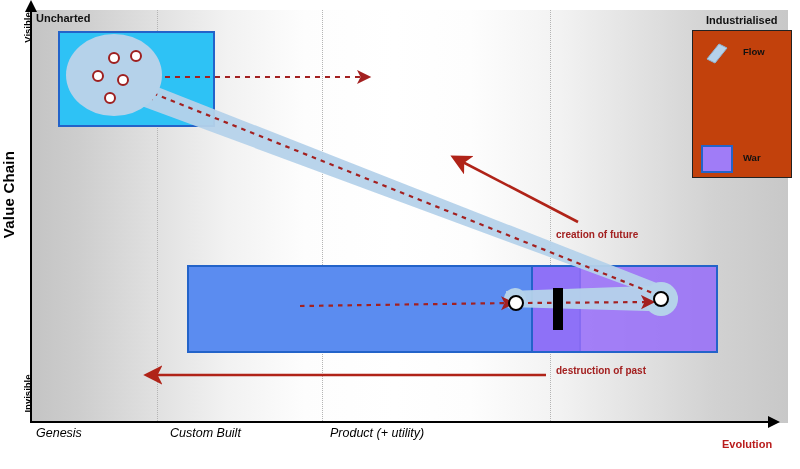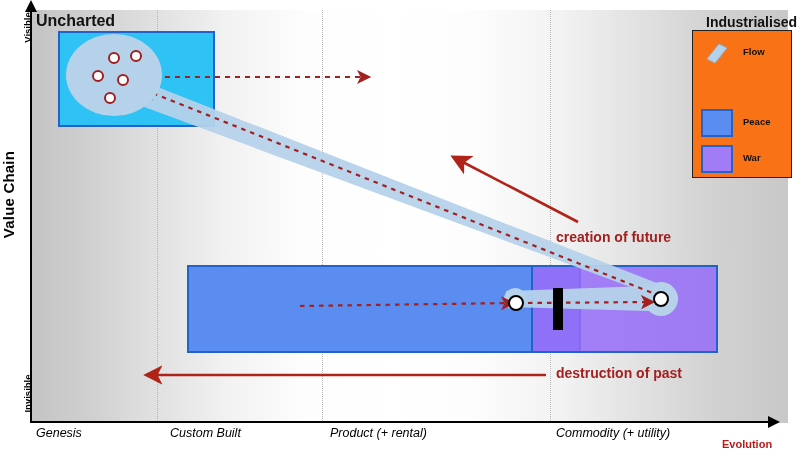--- a/index.html
+++ b/index.html
@@ -26,22 +26,22 @@
 
   .axis-tick{position:absolute;top:426px;font-style:italic;font-size:12.5px;color:#000;white-space:nowrap;text-align:right;}
   #evolution-label{position:absolute;left:722px;top:438px;font-weight:bold;font-size:11px;color:#b91c1c;}
   #valuechain-label{position:absolute;left:-52px;top:186px;width:120px;text-align:center;
     transform:rotate(-90deg);font-weight:bold;font-size:15px;color:#000;letter-spacing:.2px;}
   #visible-label{position:absolute;left:-3px;top:22px;width:60px;text-align:center;
     transform:rotate(-90deg);font-weight:bold;font-size:9.5px;color:#000;}
   #invisible-label{position:absolute;left:-5px;top:388px;width:64px;text-align:center;
     transform:rotate(-90deg);font-weight:bold;font-size:9.5px;color:#000;}
 
-  #uncharted-label{position:absolute;left:36px;top:12px;font-weight:bold;font-size:16px;color:#111;}
-  #industrialised-label{position:absolute;left:706px;top:14px;font-weight:bold;font-size:14px;color:#111;}
+  #uncharted-label{position:absolute;left:36px;top:12px;font-weight:bold;font-size:11px;color:#111;}
+  #industrialised-label{position:absolute;left:706px;top:14px;font-weight:bold;font-size:11px;color:#111;}
 
   
   #wonder-box{position:absolute;left:58px;top:31px;width:157px;height:96px;
     background:#2ec2f5;border:2px solid #2363c9;box-sizing:border-box;}
   #peace-box{position:absolute;left:187px;top:265px;width:394px;height:88px;
     background:#5b8cf0;border:2px solid #2363c9;box-sizing:border-box;}
   #war-box{position:absolute;left:531px;top:265px;width:187px;height:88px;
     background:rgba(150,108,248,.86);border:2px solid #2363c9;box-sizing:border-box;}
 
   
@@ -52,27 +52,27 @@
     background:#b5d2ea;border-radius:50%;}
   .dot{position:absolute;width:12px;height:12px;border-radius:50%;
     background:#ffffff;border:2px solid #9e2020;box-sizing:border-box;}
 
   
   #blackbar{position:absolute;left:553px;top:288px;width:10px;height:42px;background:#000;}
   .node{position:absolute;width:16px;height:16px;border-radius:50%;
     background:#ffffff;border:2px solid #000;box-sizing:border-box;}
 
   
-  .annot{position:absolute;font-weight:bold;font-size:14px;color:#a32020;white-space:nowrap;}
+  .annot{position:absolute;font-weight:bold;font-size:10px;color:#a32020;white-space:nowrap;}
   #creation-label{left:556px;top:229px;}
   #destruction-label{left:556px;top:365px;text-align:center;}
 
   
   #legend{position:absolute;left:692px;top:30px;width:100px;height:148px;
-    background:#f97316;border:1.5px solid #222;box-sizing:border-box;}
+    background:#c2410c;border:1.5px solid #222;box-sizing:border-box;}
   .legend-row{position:absolute;left:8px;width:88px;height:30px;}
   .legend-swatch{position:absolute;left:0;top:0;width:32px;height:28px;
     border:2px solid #2363c9;box-sizing:border-box;}
   .legend-text{position:absolute;left:42px;top:7px;font-weight:bold;font-size:9.5px;color:#111;}
   #sw-flow{border:none;background:transparent;}
   #sw-wonder{background:#5fd6fb;}
   #sw-peace{background:#5b8cf0;}
   #sw-war{background:#a07cf7;}
 </style>
 </head>
@@ -141,36 +141,31 @@
   <div id="yarrow"></div>
   <div id="xaxis"></div>
   <div id="xarrow"></div>
 
   <div id="valuechain-label">Value Chain</div>
   <div id="visible-label">Visible</div>
   <div id="invisible-label">Invisible</div>
 
   <div class="axis-tick" style="left:36px">Genesis</div>
   <div class="axis-tick" style="left:170px">Custom Built</div>
-  <div class="axis-tick" style="left:330px">Product (+ rental)</div>
-  <div class="axis-tick" style="left:556px">Commodity (+ utility)</div>
+  <div class="axis-tick" style="left:330px">Product (+ utility)</div>
   <div id="evolution-label">Evolution</div>
 
   <div id="legend">
     <div class="legend-row" style="top:8px">
       <div class="legend-swatch" id="sw-flow">
         <svg width="32" height="28" viewBox="0 0 32 28">
           <path d="M6 20 L18 5 L26 9 L14 24 Z" fill="#b5d2ea" stroke="#8fb4d4" stroke-width="1"></path>
         </svg>
       </div>
       <div class="legend-text">Flow</div>
     </div>
-    <div class="legend-row" style="top:78px">
-      <div class="legend-swatch" id="sw-peace"></div>
-      <div class="legend-text">Peace</div>
-    </div>
     <div class="legend-row" style="top:114px">
       <div class="legend-swatch" id="sw-war"></div>
       <div class="legend-text">War</div>
     </div>
   </div>
 
 </div>
 
 </body></html>

